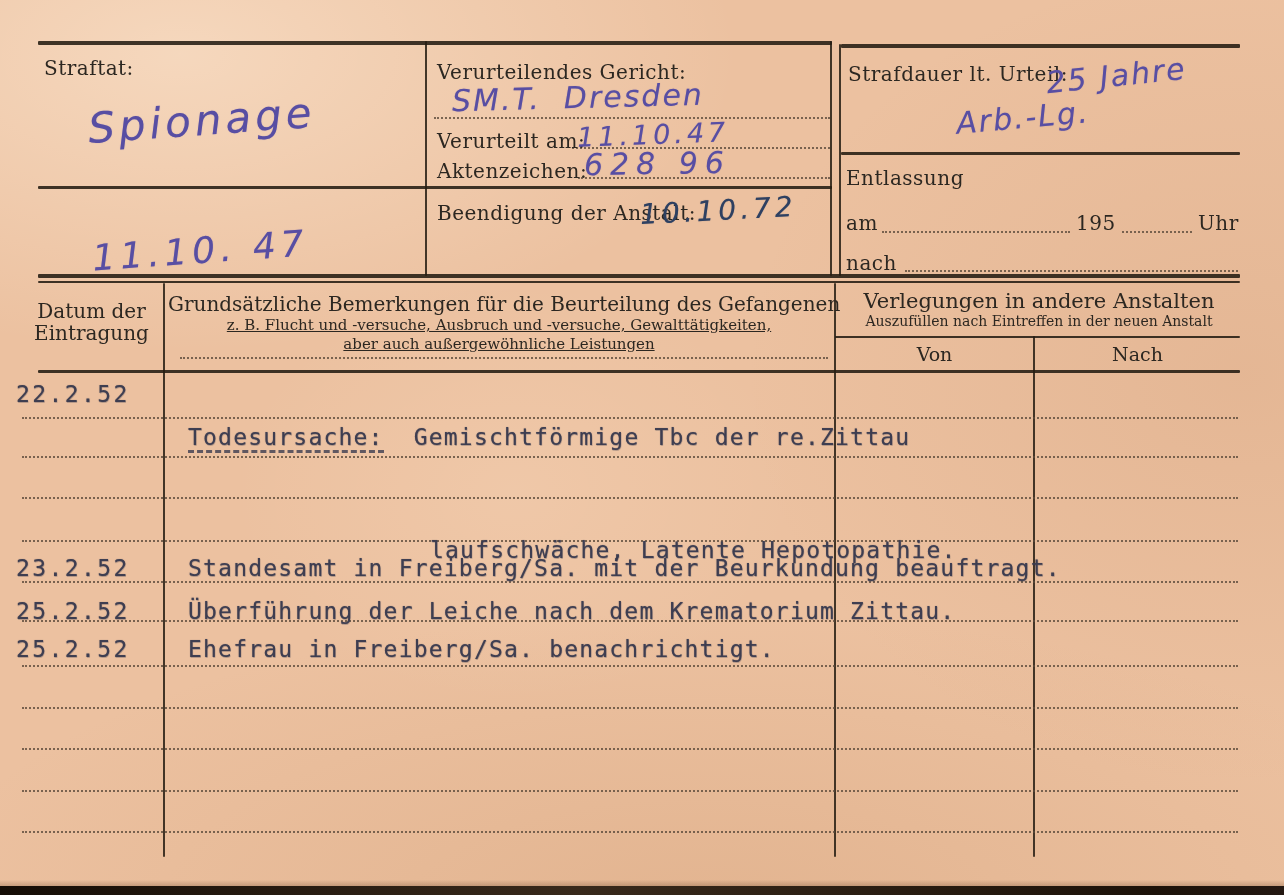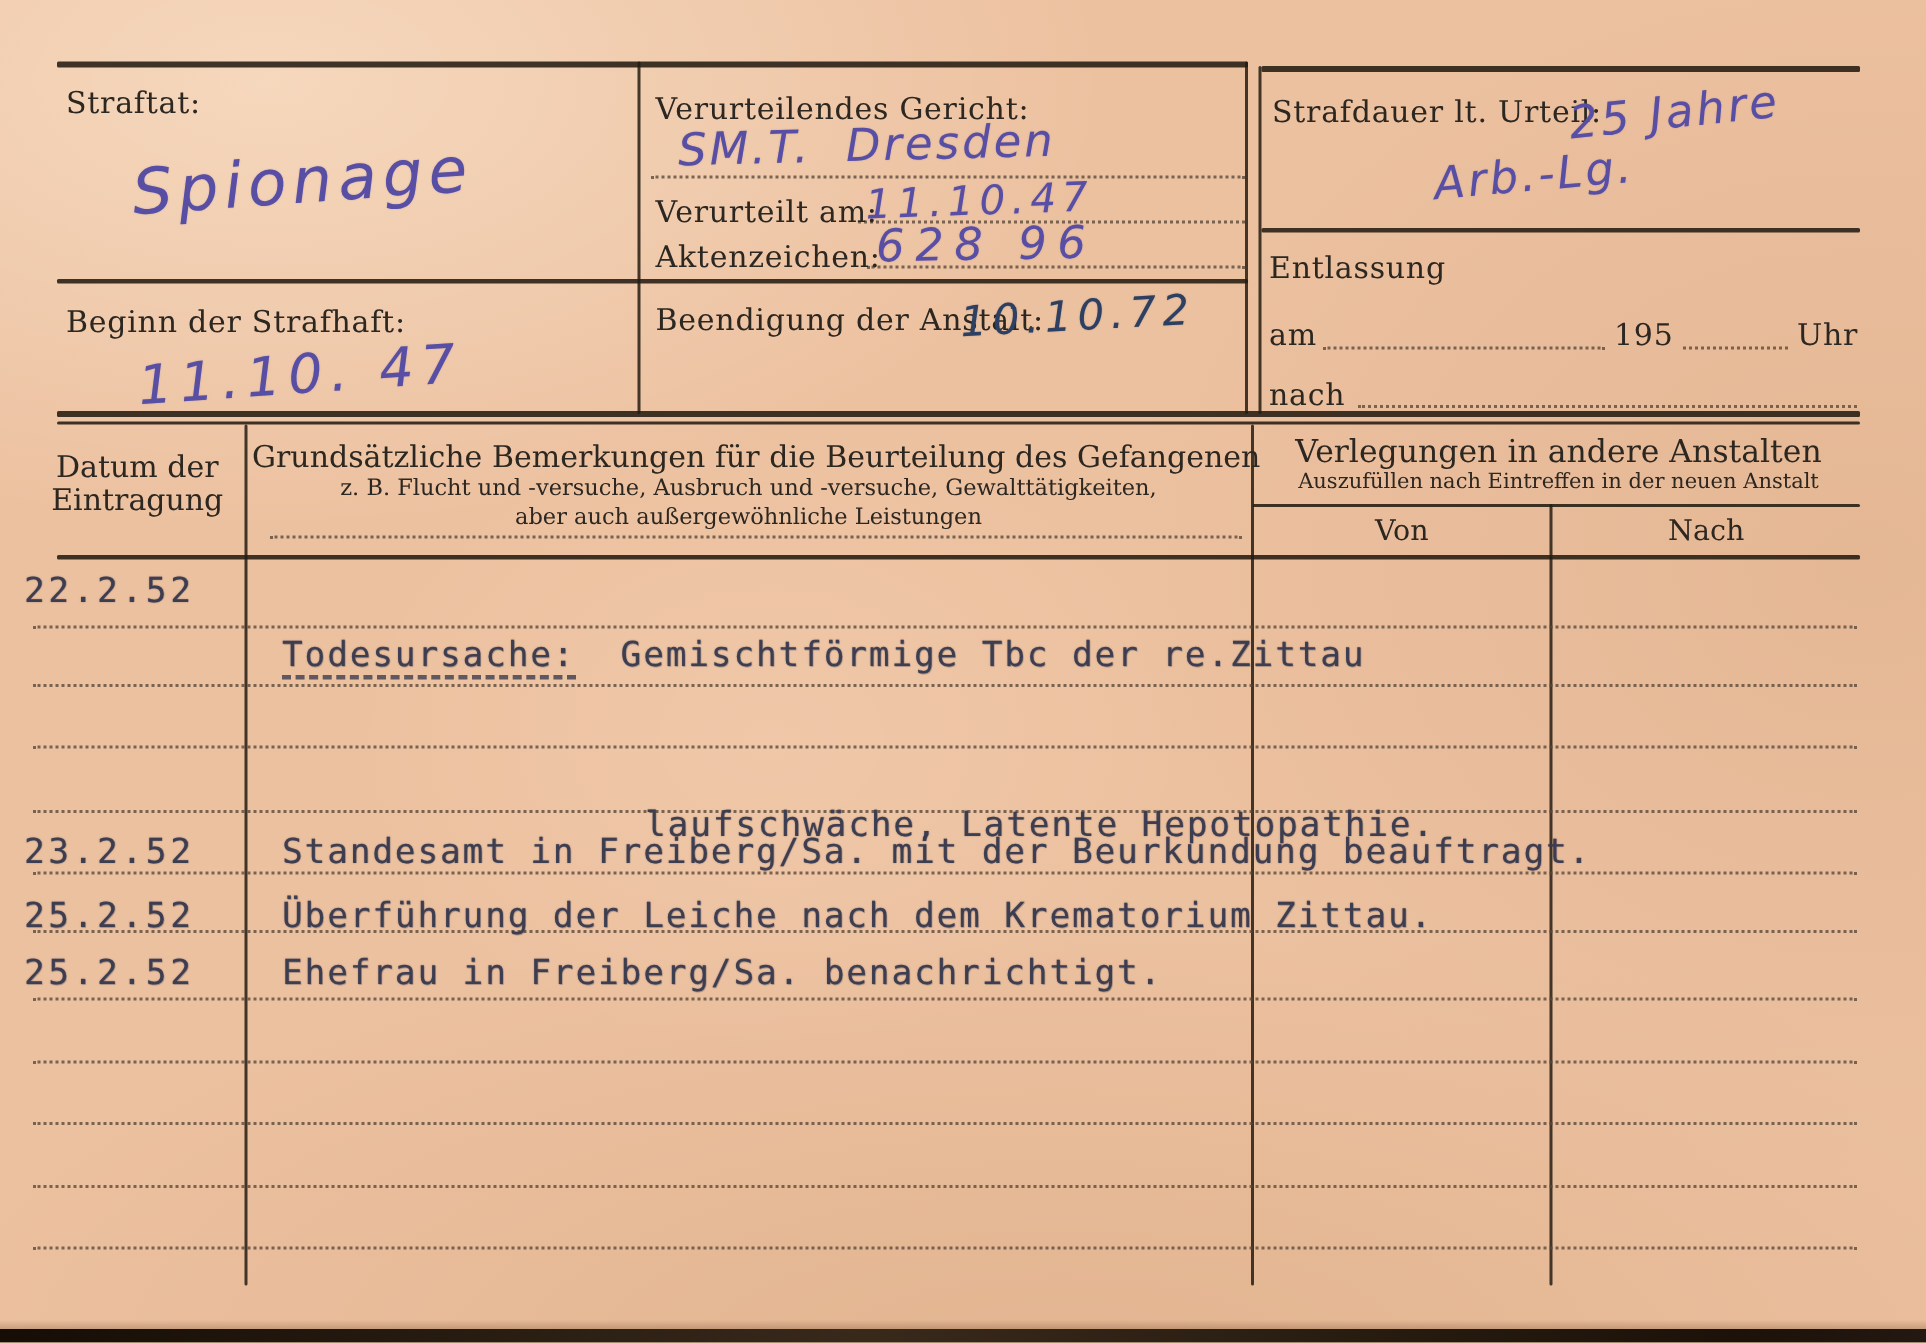--- a/index.html
+++ b/index.html
@@ -10,21 +10,21 @@
       radial-gradient(ellipse 760px 620px at 97% 42%, rgba(188,128,88,0.16), transparent 66%),
       radial-gradient(ellipse 1100px 420px at 55% 102%, rgba(201,146,102,0.28), transparent 72%),
       radial-gradient(ellipse 400px 300px at 40% 55%, rgba(255,230,205,0.18), transparent 70%),
       #ecc1a0;
     font-family:"DejaVu Serif", serif;
   }
   .hline{position:absolute;background:#241c12;opacity:.88;border-radius:1px;}
   .vline{position:absolute;background:#241c12;opacity:.85;border-radius:1px;}
   .dot{position:absolute;height:0;border-top:2px dotted rgba(88,72,56,0.78);}
   .label{position:absolute;color:#2c2721;font-size:20px;letter-spacing:.5px;white-space:pre;}
-  .small{font-size:15px;}
+  .small{font-size:15px;text-decoration:underline;}
   .hdr{position:absolute;color:#2c2721;text-align:center;white-space:pre;}
   .typed{
     position:absolute;font-family:"DejaVu Sans Mono", monospace;
     font-size:23px;letter-spacing:1.2px;color:rgba(56,58,78,0.92);
     text-shadow:0 0 1px rgba(56,58,78,0.55), 0.5px 0.5px 0 rgba(56,58,78,0.25);
     white-space:pre;
   }
   .tdate{letter-spacing:2.4px;}
   .u-typed{border-bottom:3px dashed rgba(56,58,78,0.78);padding-bottom:0px;}
   .hand{
@@ -77,21 +77,20 @@
   <div class="dot" style="left:22px;top:707px;width:1216px;"></div>
   <div class="dot" style="left:22px;top:748px;width:1216px;"></div>
   <div class="dot" style="left:22px;top:790px;width:1216px;"></div>
   <div class="dot" style="left:22px;top:831px;width:1216px;"></div>
 
   <div class="label" style="left:44px;top:56px;">Straftat:</div>
   <div class="label" style="left:437px;top:60px;">Verurteilendes Gericht:</div>
   <div class="label" style="left:437px;top:129px;">Verurteilt am:</div>
   <div class="label" style="left:437px;top:159px;">Aktenzeichen:</div>
   <div class="label" style="left:848px;top:62px;">Strafdauer lt. Urteil:</div>
-  <div class="label" style="left:44px;top:202px;">Beginn der Strafhaft:</div>
   <div class="label" style="left:437px;top:201px;">Beendigung der Anstalt:</div>
   <div class="label" style="left:846px;top:166px;">Entlassung</div>
   <div class="label" style="left:846px;top:211px;">am</div>
   <div class="label" style="left:1076px;top:211px;">195</div>
   <div class="label" style="left:1198px;top:211px;">Uhr</div>
   <div class="label" style="left:846px;top:251px;">nach</div>
 
   <div class="hand" style="left:88px;top:96px;font-size:42px;letter-spacing:4px;transform:rotate(-4deg);">Spionage</div>
   <div class="hand" style="left:452px;top:80px;font-size:30px;transform:rotate(-1.5deg);">SM.T.  Dresden</div>
   <div class="hand" style="left:577px;top:119px;font-size:27px;letter-spacing:4px;transform:rotate(-2deg);">11.10.47</div>

